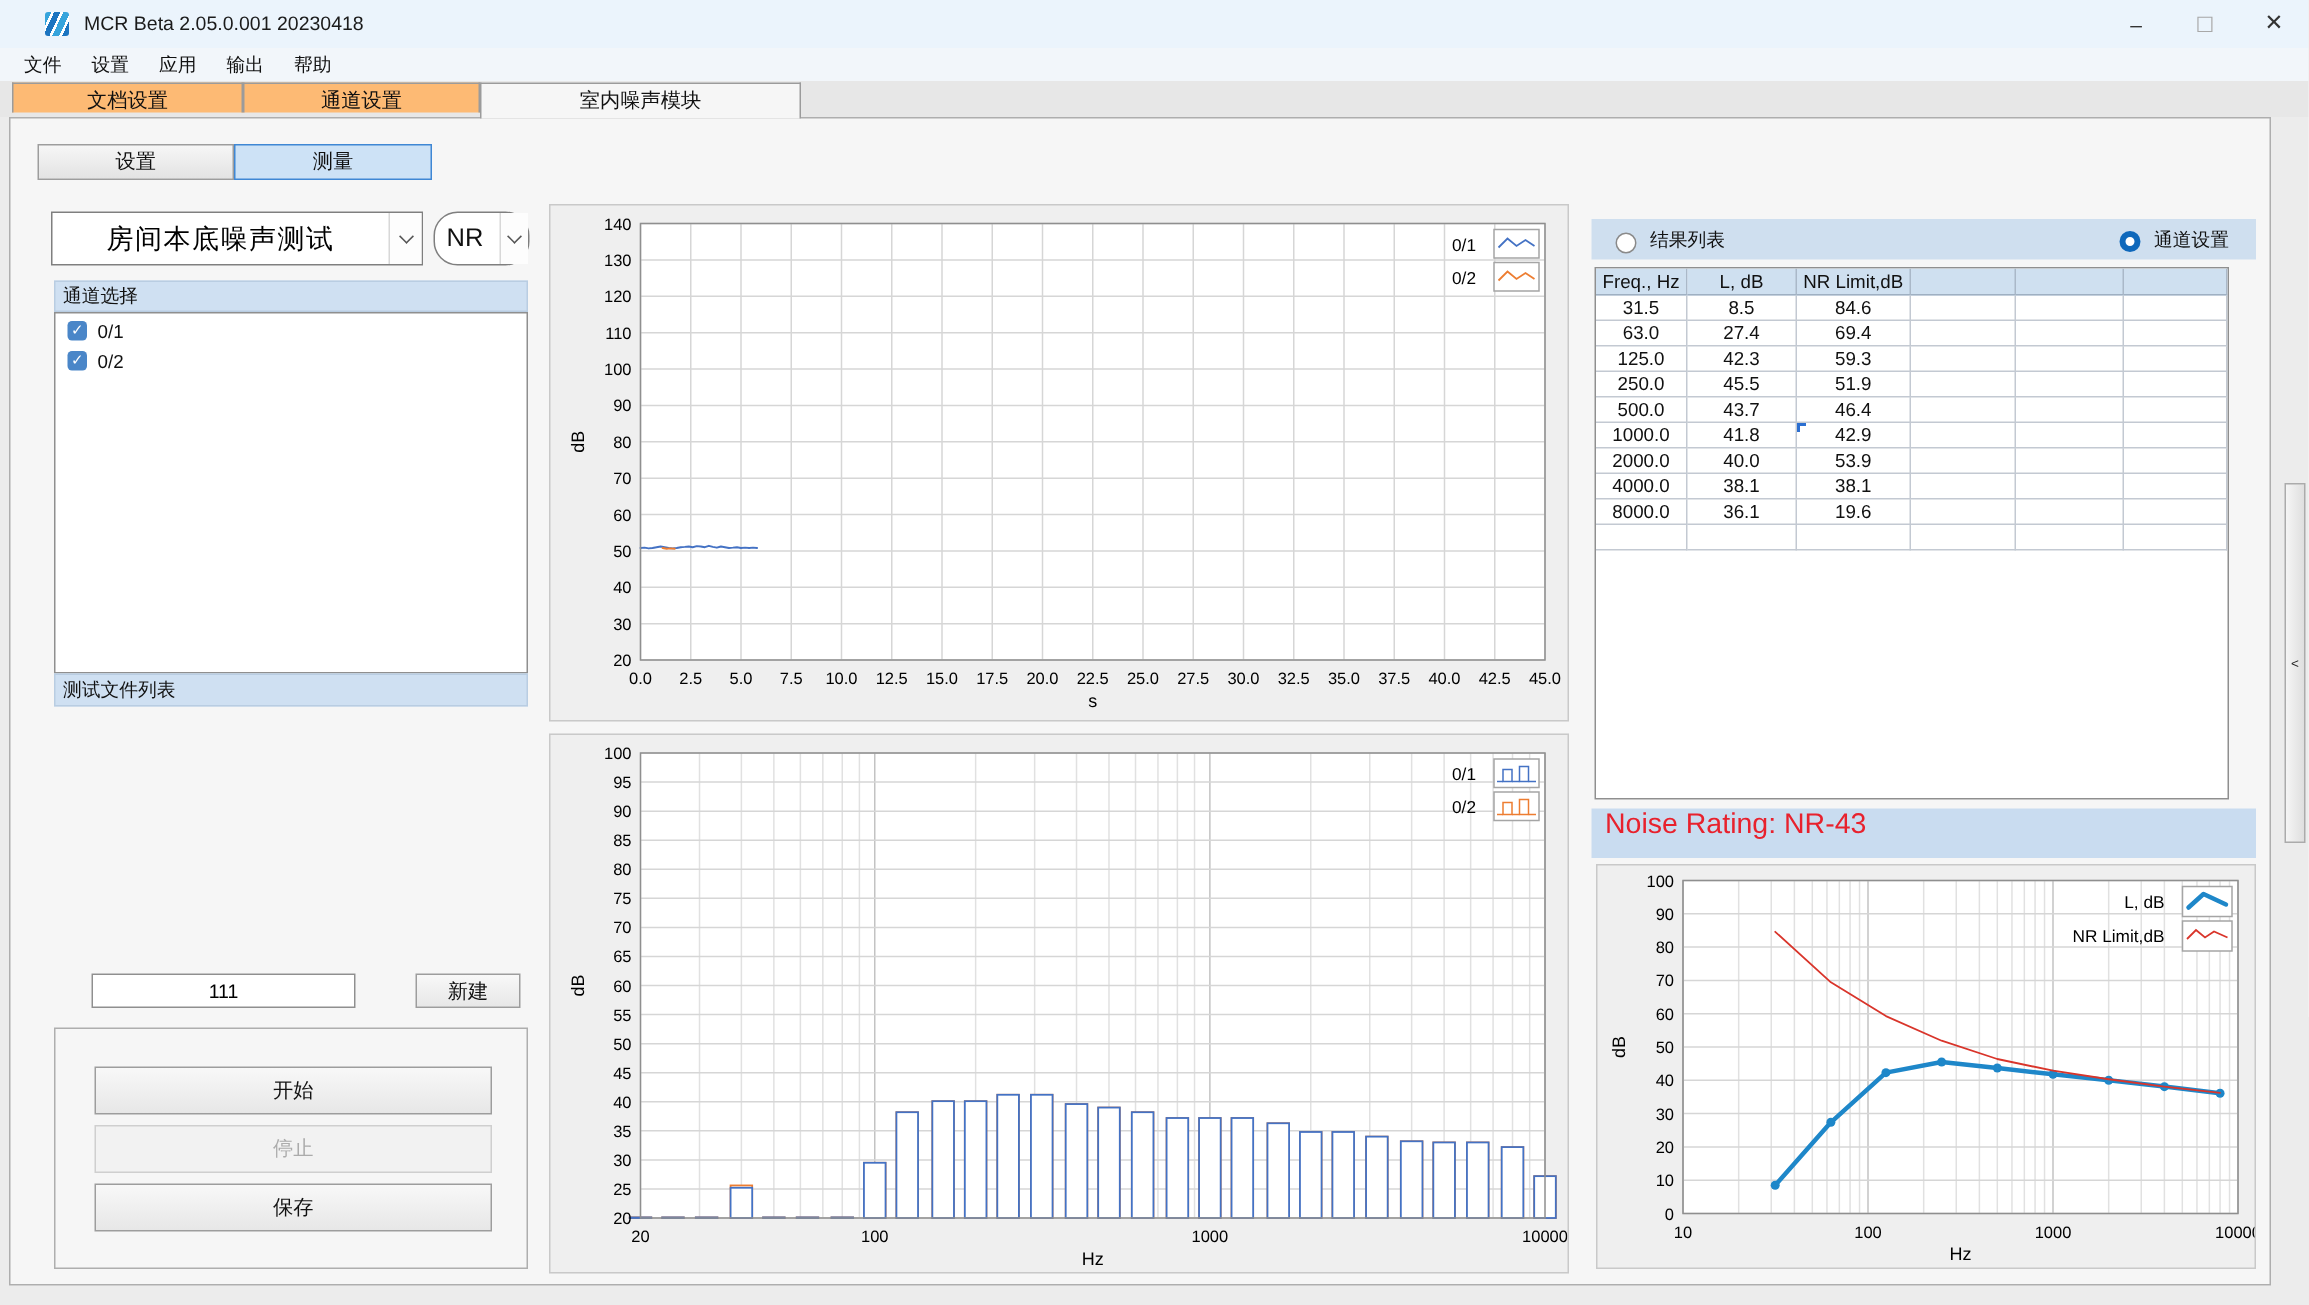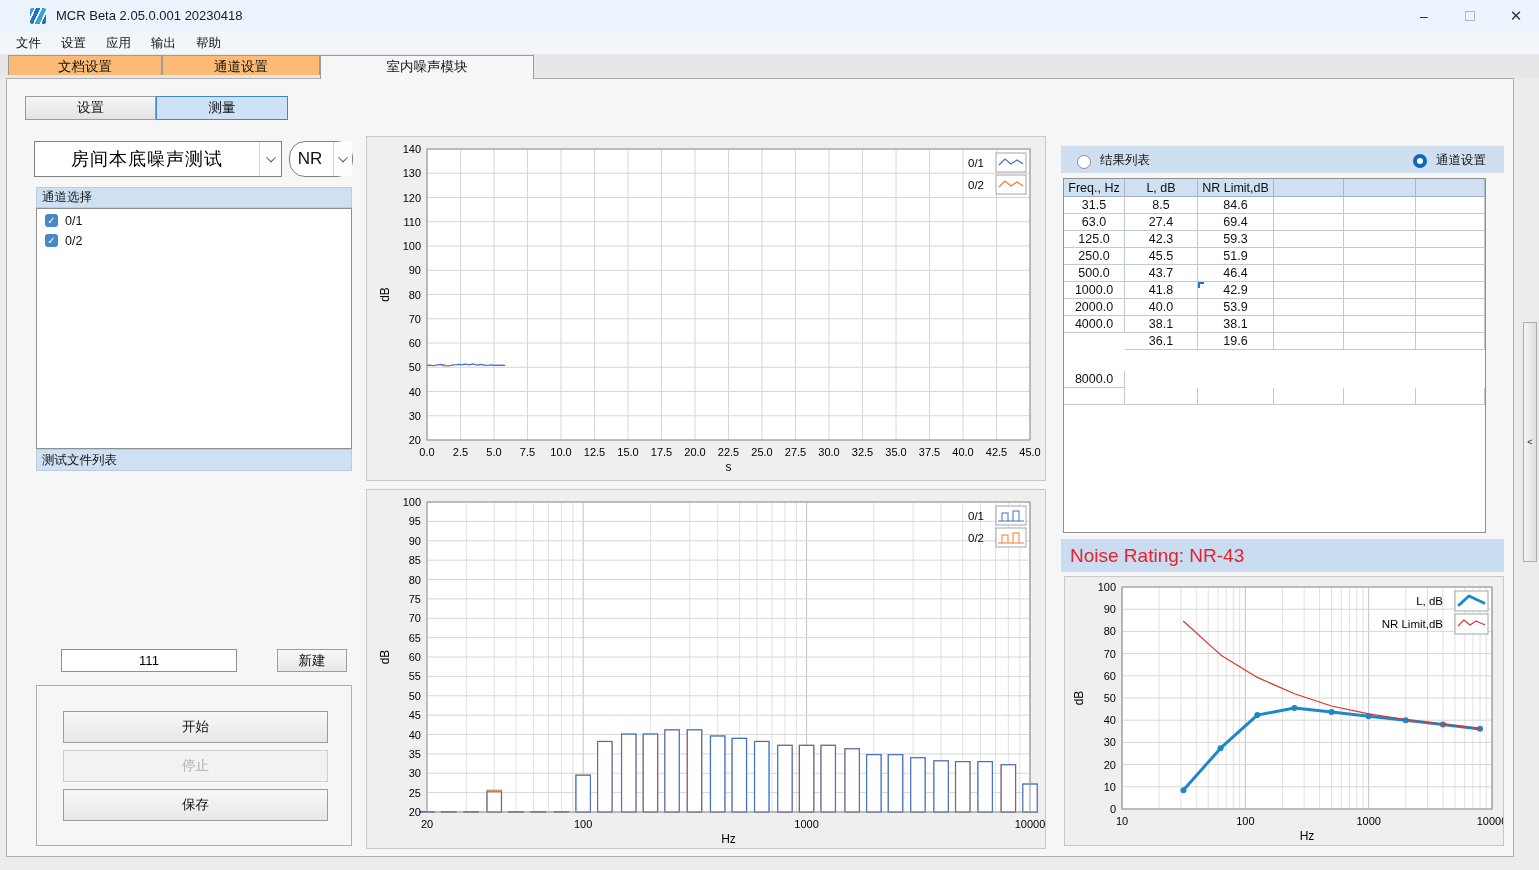--- a/index.html
+++ b/index.html
@@ -67,21 +67,21 @@
   .radio.on { border:4px solid #0f68bb; }
   .radio-label { font-size:12.5px; }
 
   .results-table { position:absolute; background:#fff; border:1px solid #8f8f8f; overflow:hidden; }
   .trow { display:flex; }
   .tcell { flex:none; height:17px; line-height:16px; text-align:center; font-size:12.5px;
     border-right:1px solid #c3c9d2; border-bottom:1px solid #c3c9d2; position:relative; }
   .thead .tcell { background:#cfe0f0; border-right:1px solid #aab8c8; border-bottom:1px solid #9fb0c2; height:18px; line-height:18px; }
   .sel-corner { position:absolute; left:0; top:0; width:6px; height:6px; border-left:2px solid #2c6fd1; border-top:2px solid #2c6fd1; }
 
-  .noise-band { position:absolute; background:#c9dcf0; display:flex; align-items:center; padding-left:9px;
+  .noise-band { position:absolute; background:#c9dcf0; display:flex; align-items:flex-start; padding-left:9px;
     font-size:19px; }
 
   .splitter { position:absolute; left:1523px; top:322px; width:14px; height:240px; background:linear-gradient(90deg,#f5f5f5,#dfdfdf);
     border:1px solid #ababab; display:flex; align-items:center; justify-content:center; font-size:9px; color:#222; }
 </style>
 </head>
 <body>
 
 <div class="window">
 
@@ -451,21 +451,21 @@
         </div>
         <div class="trow">
           <div class="tcell" style="width: 61px;">4000.0</div>
           <div class="tcell" style="width: 73px;">38.1</div>
           <div class="tcell" style="width: 76px;">38.1</div>
           <div class="tcell" style="width: 70px;"></div>
           <div class="tcell" style="width: 72px;"></div>
           <div class="tcell" style="width: 69px;"></div>
         </div>
         <div class="trow">
-          <div class="tcell" style="width: 61px; margin-top: 38px;">8000.0</div>
+          <div class="tcell" style="width: 61px;">8000.0</div>
           <div class="tcell" style="width: 73px;">36.1</div>
           <div class="tcell" style="width: 76px;">19.6</div>
           <div class="tcell" style="width: 70px;"></div>
           <div class="tcell" style="width: 72px;"></div>
           <div class="tcell" style="width: 69px;"></div>
         </div>
         <div class="trow">
           <div class="tcell" style="width: 61px;"></div>
           <div class="tcell" style="width: 73px;"></div>
           <div class="tcell" style="width: 76px;"></div>

